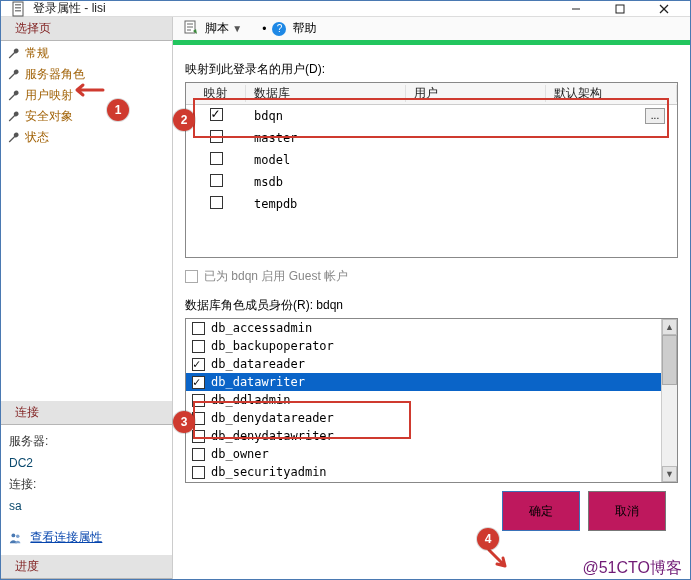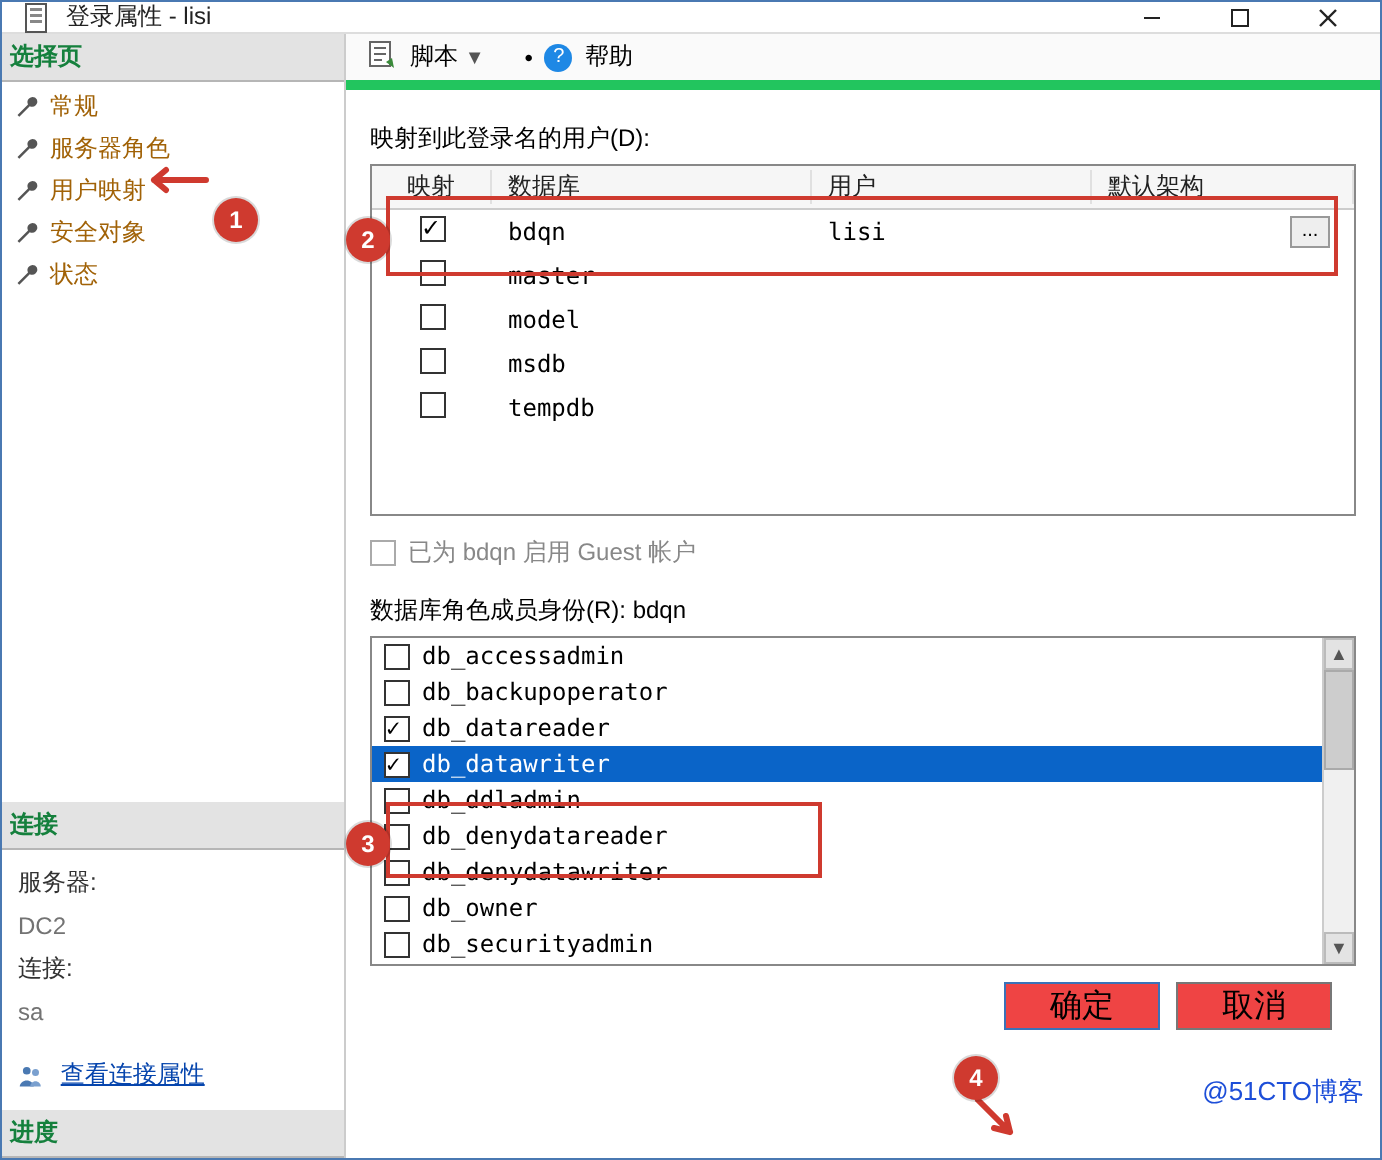--- a/index.html
+++ b/index.html
@@ -4,27 +4,27 @@
 <style>
 *{box-sizing:border-box;margin:0;padding:0}
 body{font-family:"Microsoft YaHei","SimSun",Tahoma,sans-serif;font-size:12px;background:#fff;color:#000}
 .window{width:691px;height:580px;border:1px solid #4a79b2;display:flex;flex-direction:column;background:#fff;position:relative}
 .titlebar{height:16px;background:#fff;display:flex;align-items:center;padding:0 4px;border-bottom:1px solid #ddd}
 .titlebar .icon{width:16px;height:16px;margin:0 6px}
 .titlebar .title{flex:1;font-size:12px;color:#222}
 .titlebar .btn{width:44px;height:29px;display:flex;align-items:center;justify-content:center;color:#222}
 .body{flex:1;display:flex;min-height:0}
 .sidebar{width:172px;border-right:1px solid #ccc;display:flex;flex-direction:column;background:#f0f0f0}
-.section-head{background:#e3e3e3;border-bottom:1px solid #b6b6b6;padding:3px 4px;font-weight:bold;color:#15803d}
+.section-head{background:#e3e3e3;border-bottom:1px solid #b6b6b6;padding:3px 14px;font-weight:normal;color:#7f1d1d}
 .navlist{background:#fff;flex:0 0 auto;padding:2px 0;position:relative}
 .navlist .item{display:flex;align-items:center;padding:2px 6px;gap:4px;color:#a16207}
 .navlist .item .wrench{width:14px;height:14px;display:inline-block}
 .conn{background:#fff;padding:6px 8px;line-height:1.8}
 .conn .label{color:#333}
-.conn .val{color:#737373}
+.conn .val{color:#0c4a6e}
 .conn .link{color:#0645ad;text-decoration:underline;display:inline-block;margin-top:4px}
 .people{width:14px;height:14px;display:inline-block;margin-right:4px;vertical-align:middle}
 .prog{background:#fff;padding:6px 8px;display:flex;align-items:center;gap:8px}
 .spinner{width:22px;height:22px;border:3px dotted #8aa9d6;border-radius:50%}
 .spacer-flex{flex:1;background:#fff}
 .main{flex:1;display:flex;flex-direction:column;min-width:0}
 .toolbar{height:28px;display:flex;align-items:center;gap:6px;padding:0 10px;border-bottom:5px solid #22c55e;background:#fafafa}
 .toolbar .gap{width:8px}
 .toolbar .drop{font-size:10px;color:#555}
 .toolbar .help-ico{width:14px;height:14px;border-radius:50%;background:#1e88e5;color:#fff;display:inline-flex;align-items:center;justify-content:center;font-size:10px}
@@ -43,29 +43,29 @@
 .cb.checked::after{content:"✓";position:absolute;top:-2px;left:0;font-size:12px;color:#000}
 .ellips{width:20px;height:16px;border:1px solid #999;background:#eee;font-size:10px;text-align:center;line-height:14px;margin-left:auto;margin-right:4px}
 .guest{color:#888;margin:10px 0 6px 0;display:flex;align-items:center;gap:6px}
 .guest .cb{border-color:#aaa}
 .roles{border:1px solid #888;background:#fff;height:165px;overflow:hidden;display:flex}
 .roles-inner{flex:1;overflow-y:auto}
 .rrow{display:flex;align-items:center;height:18px;padding:0 6px;gap:6px;font-family:Consolas,monospace;font-size:12px}
 .rrow.sel{background:#0a64c8;color:#fff}
 .rrow.sel .cb{background:#fff}
 .footer{display:flex;justify-content:flex-end;gap:8px;padding:8px 12px 10px 0}
-.btn2{min-width:78px;height:24px;border:1px solid #777;background:#ef4444;font-size:16px;display:inline-flex;align-items:center;justify-content:center}
+.btn2{min-width:78px;height:40px;border:1px solid #777;background:#be185d;font-size:12px;display:inline-flex;align-items:center;justify-content:center}
 .btn2.primary{border:1px solid #3a72b8}
 .callout{position:absolute;width:22px;height:22px;border-radius:50%;background:#cf3a2f;color:#fff;display:flex;align-items:center;justify-content:center;font-size:12px;font-weight:bold;z-index:50;box-shadow:0 0 0 1px rgba(0,0,0,.15)}
 .redbox{position:absolute;border:2px solid #cf3a2f;z-index:40;pointer-events:none}
 .arrow{position:absolute;z-index:45}
 .scrollbar{width:16px;background:#f0f0f0;border-left:1px solid #ccc;display:flex;flex-direction:column}
 .scrlbtn{height:16px;background:#e3e3e3;border:1px solid #bbb;font-size:9px;display:flex;align-items:center;justify-content:center;color:#555}
 .scrlthumb{flex:0 0 50px;background:#cdcdcd;border:1px solid #aaa}
-.wmark{position:absolute;right:8px;bottom:24px;color:#1d4ed8;font-size:13px;z-index:60}
+.wmark{position:absolute;right:8px;bottom:0;color:#701a75;font-size:16px;z-index:60}
 </style>
 </head>
 <body>
 
 <div class="window">
 
   <div class="titlebar">
     <span class="icon">
       <svg viewBox="0 0 16 16" width="16" height="16">
           <rect x="2" y="1" width="10" height="14" fill="#fff" stroke="#555"></rect>
@@ -175,21 +175,20 @@
         <div class="grid">
           <div class="ghead">
             <div class="gc c1">映射</div>
             <div class="gc c2">数据库</div>
             <div class="gc c3">用户</div>
             <div class="gc c4">默认架构</div>
           </div>
           <div class="grow">
             <div class="gc c1" style="text-align:center"><span class="cb checked"></span></div>
             <div class="gc c2" style="font-family:Consolas,monospace">bdqn</div>
-            <div class="gc c3" style="font-family:Consolas,monospace">lisi</div>
             <div class="gc c4" style="display:flex">
                 <span></span>
                 <span class="ellips">...</span>
               </div>
           </div>
           <div class="grow">
             <div class="gc c1" style="text-align:center"><span class="cb"></span></div>
             <div class="gc c2" style="font-family:Consolas,monospace">master</div>
             <div class="gc c3"></div>
             <div class="gc c4"></div>

